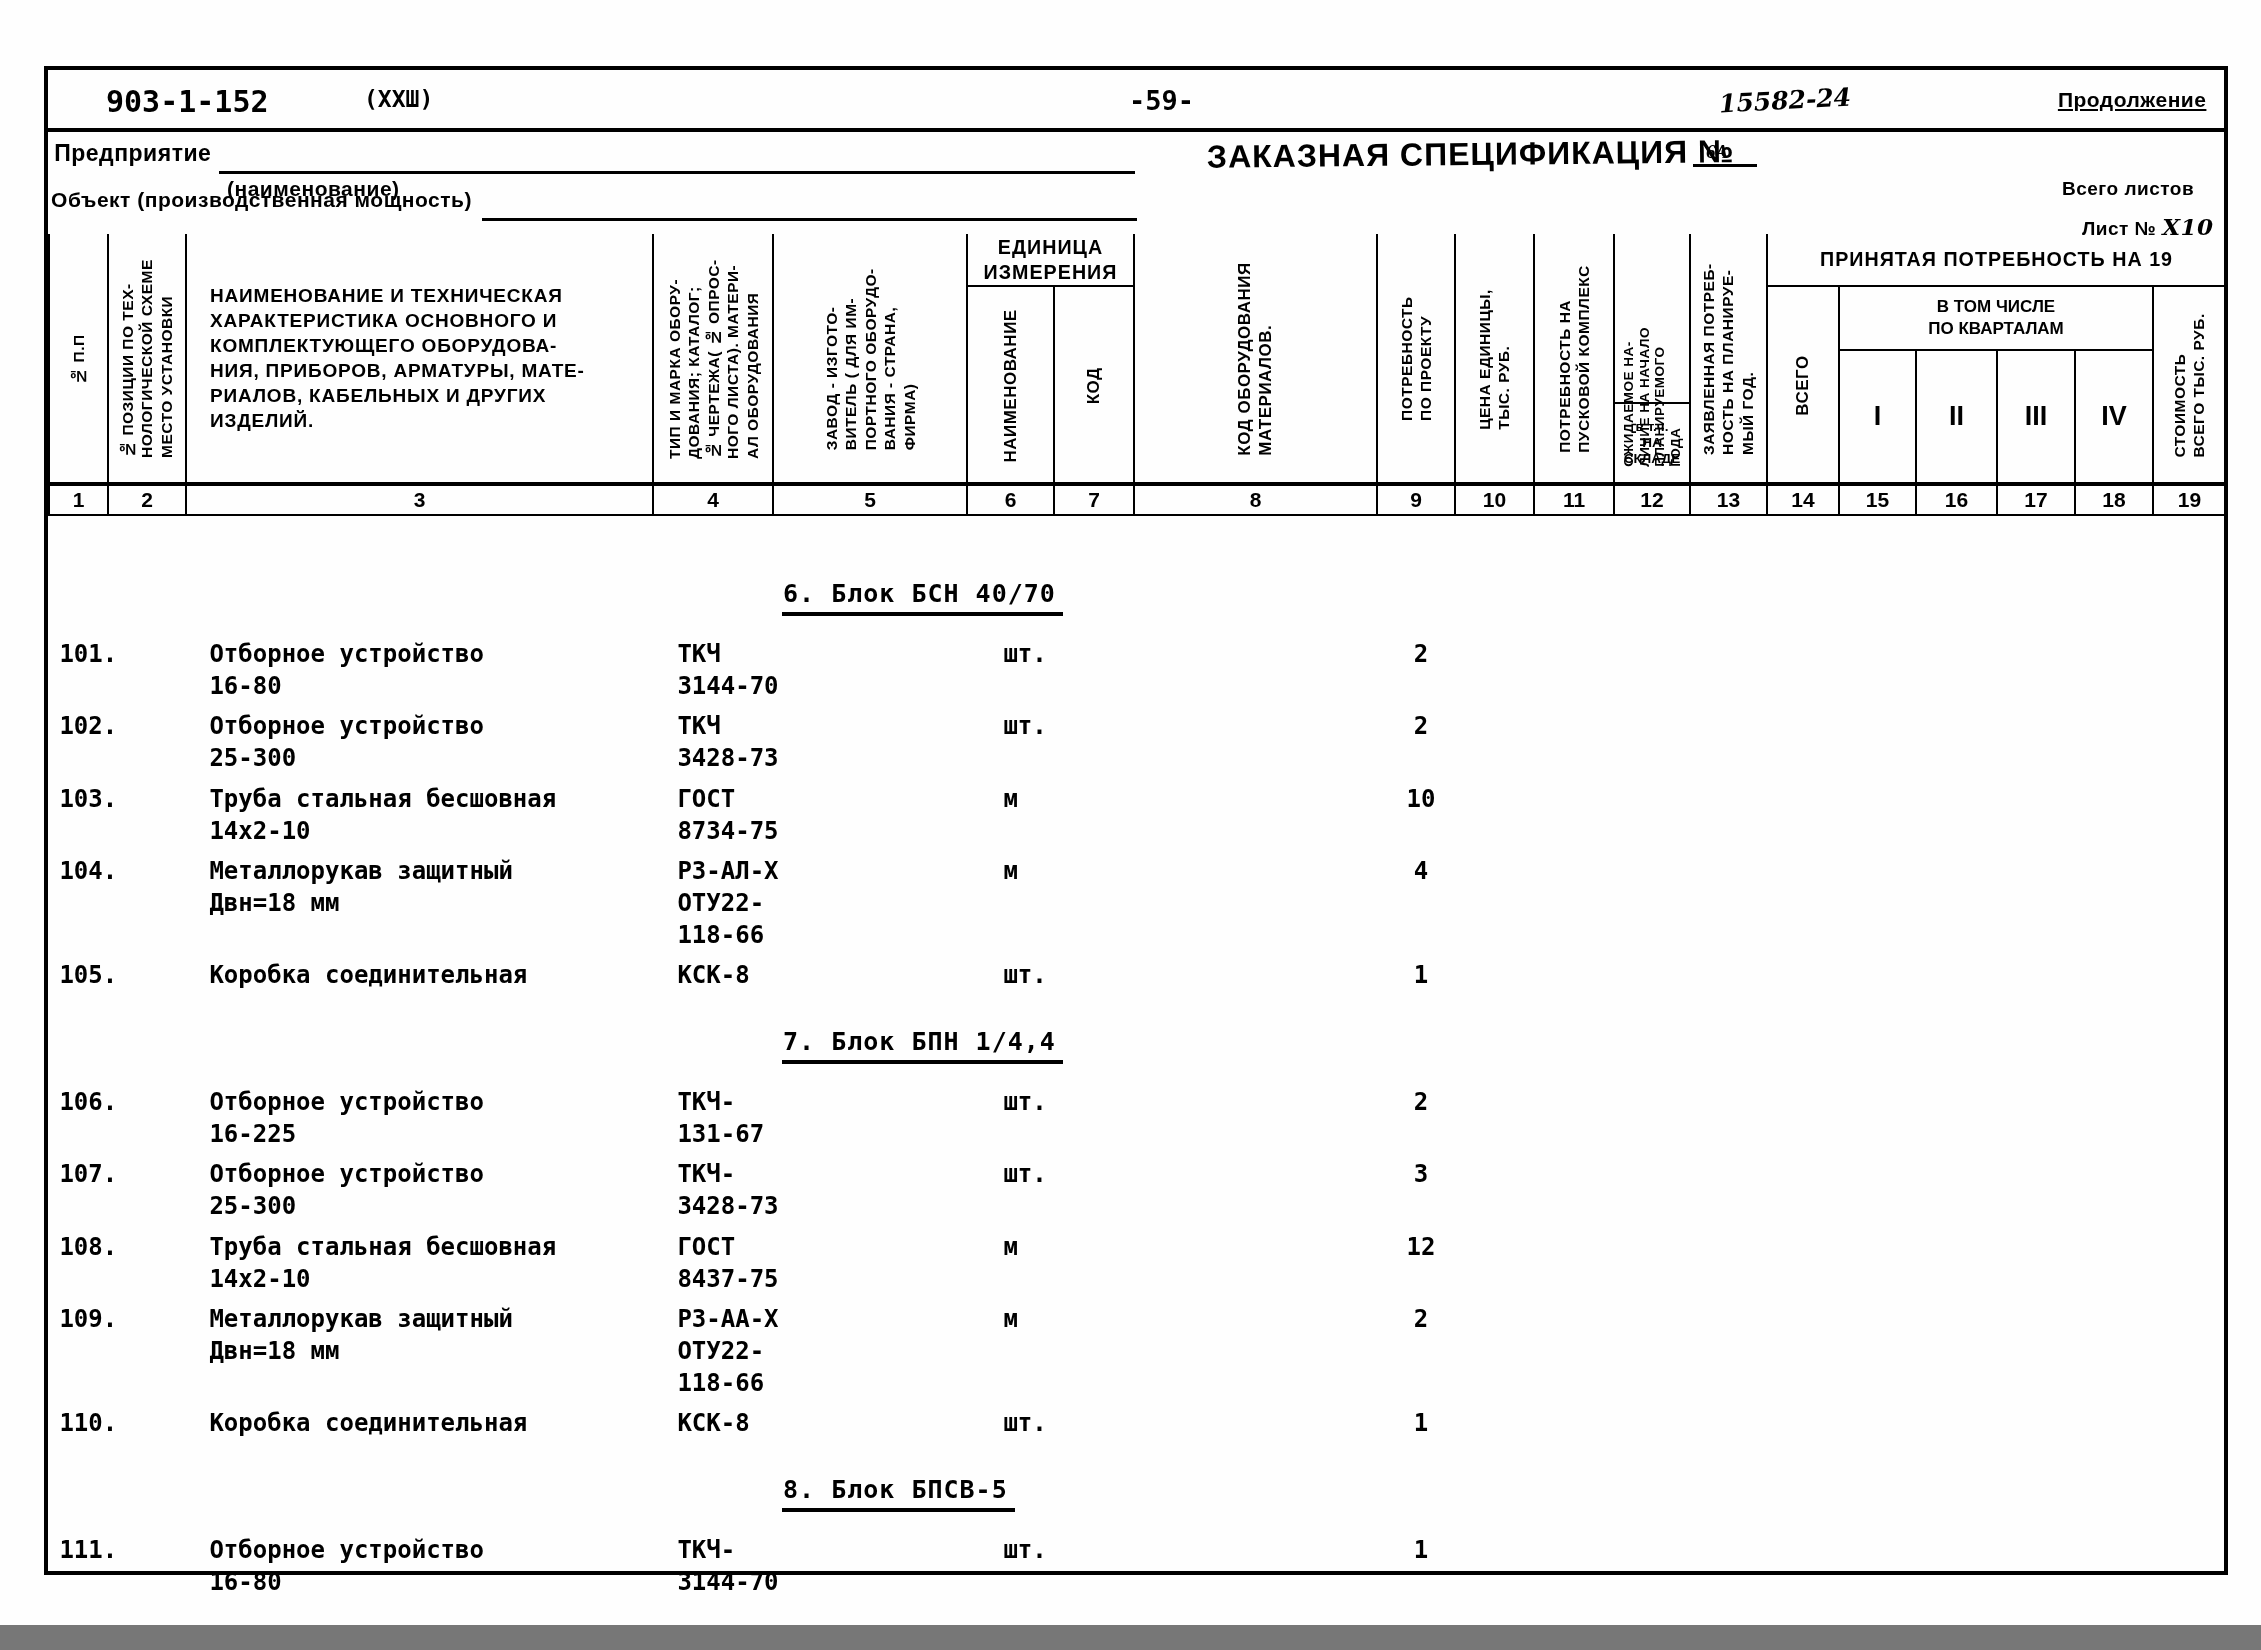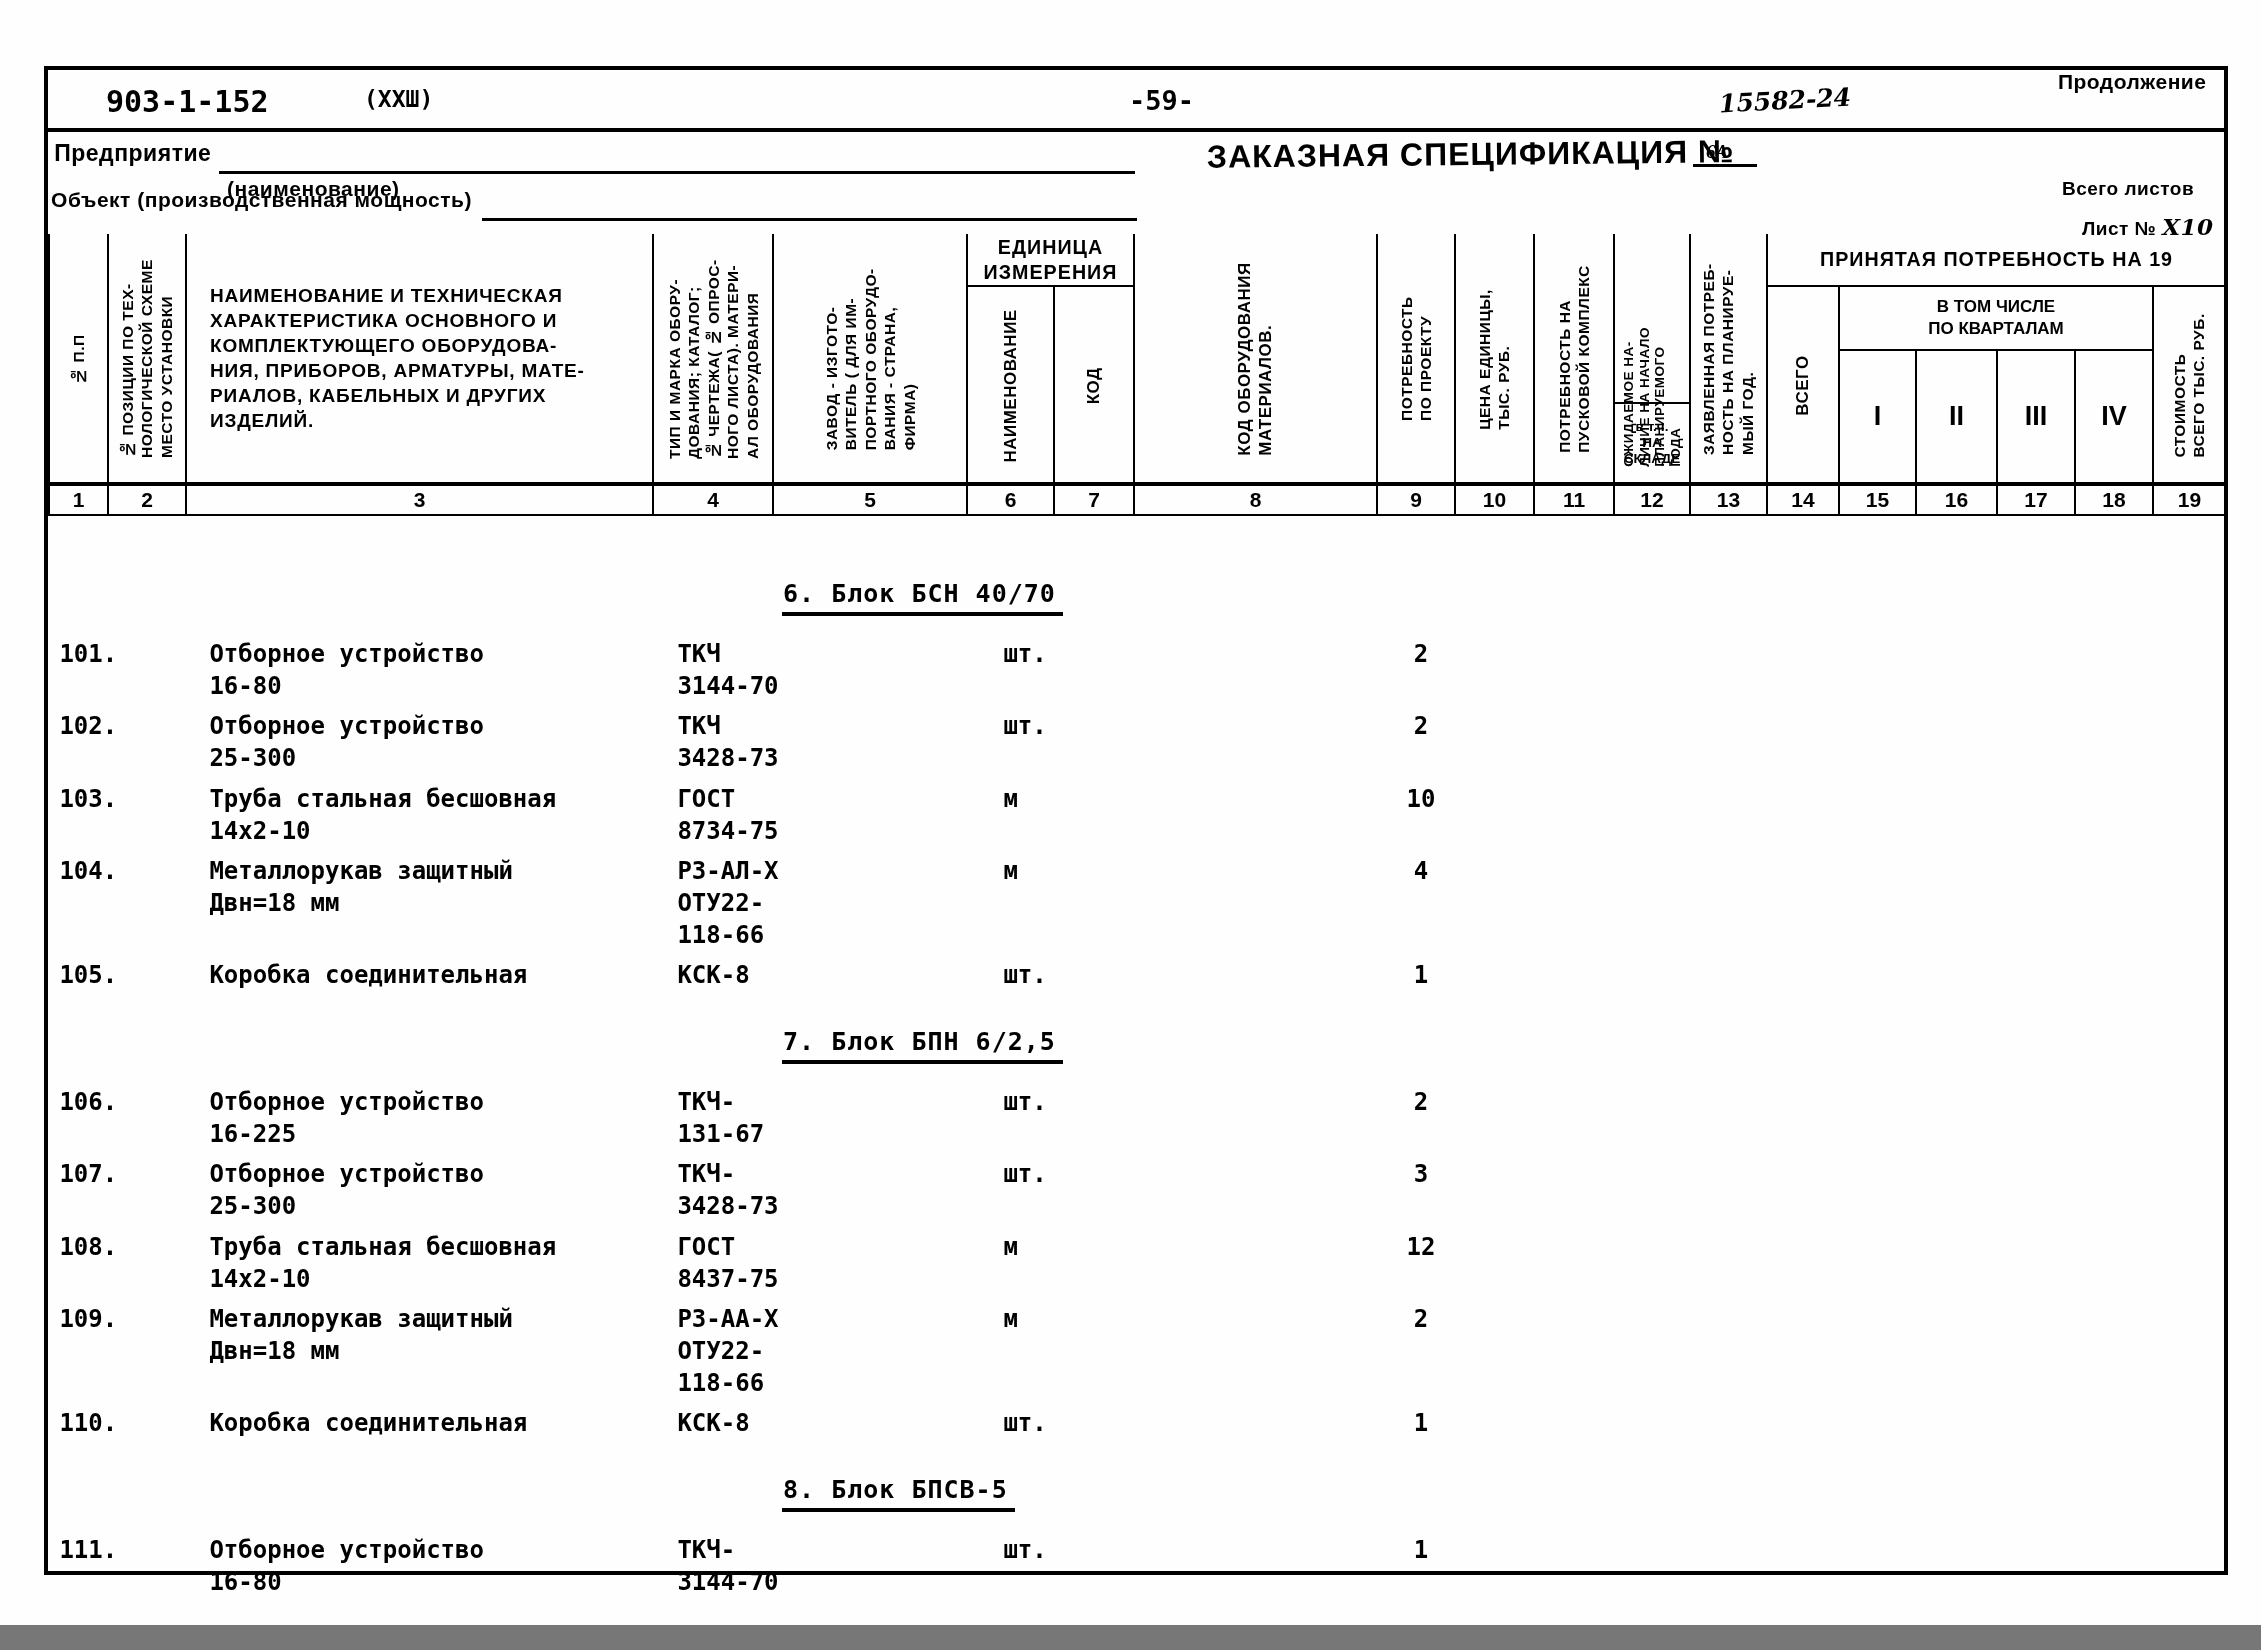--- a/index.html
+++ b/index.html
@@ -9,21 +9,21 @@
   .stamp{font-family:"Liberation Sans",sans-serif;font-weight:700;letter-spacing:0.5px;}
   .type {font-family:"DejaVu Sans Mono",monospace;font-weight:700;}
   .hand {font-family:"DejaVu Serif",serif;font-style:italic;font-weight:700;}
 
   
   .band1{position:relative;height:58px;border-bottom:4.1px solid #000;}
   .doc-number{position:absolute;left:58px;top:13.5px;font-size:30px;}
   .doc-series{position:absolute;left:316px;top:15.5px;font-size:23px;}
   .page-number{position:absolute;left:1081px;top:14.5px;font-size:27px;}
   .order-number{position:absolute;left:1671px;top:15.5px;font-size:25px;transform:rotate(-3deg);}
-  .continuation{position:absolute;right:17.6px;top:0;font-size:21px;}
+  .continuation{position:absolute;right:17.6px;top:18px;font-size:21px;text-decoration:underline;}
 
   
   .band2{position:relative;height:102px;}
   .ent-label{position:absolute;left:6.2px;top:8.3px;font-size:23px;}
   .ent-line{position:absolute;left:171px;top:39px;width:916px;border-bottom:3.1px solid #000;}
   .ent-hint{position:absolute;left:179px;top:45px;font-size:21px;}
   .obj-label{position:absolute;left:3.1px;top:56px;font-size:21px;}
   .obj-line{position:absolute;left:434px;top:86px;width:655px;border-bottom:3.1px solid #000;}
   .spec-title{position:absolute;left:1159px;top:4.1px;font-size:32px;letter-spacing:1px;transform:rotate(-0.6deg);}
   .spec-number{position:absolute;left:1645px;top:9.3px;font-size:19px;padding:0 28.5px 1px 13px;border-bottom:3.6px solid #000;font-family:Liberation Serif, serif;}
@@ -245,21 +245,21 @@
 
   <div class="brow">
     <span class="c-num">105.</span>
     <span class="c-name">Коробка соединительная</span>
     <span class="c-type">КСК-8</span>
     <span class="c-unit">шт.</span>
     <span class="c-qty">1</span>
     <span></span>
   </div>
 
-  <div class="section-title">7. Блок БПН 6/2,5</div>
+  <div class="section-title">7. Блок БПН 1/4,4</div>
 
   <div class="brow">
     <span class="c-num">106.</span>
     <span class="c-name">Отборное устройство
 16-225</span>
     <span class="c-type">ТКЧ-
 131-67</span>
     <span class="c-unit">шт.</span>
     <span class="c-qty">2</span>
     <span></span>

